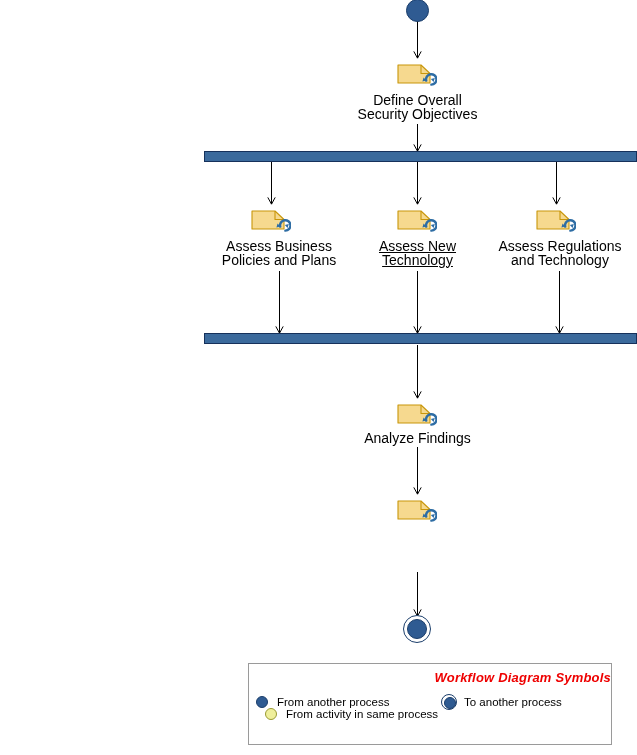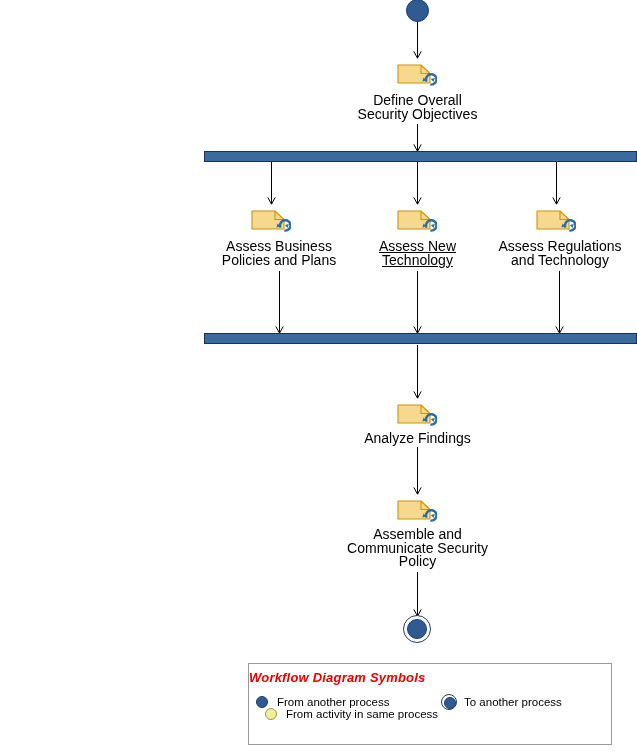--- a/index.html
+++ b/index.html
@@ -86,21 +86,21 @@
     height: 82px;
     border: 1px solid #9a9a9a;
     box-sizing: border-box;
     background: #ffffff;
   }
   #legend-title {
     position: absolute;
     left: 0;
     top: 6px;
     width: 100%;
-    text-align: left;
+    text-align: right;
     font-family: "Liberation Sans", sans-serif;
     font-size: 13px;
     font-weight: bold;
     font-style: italic;
     color: #EE0000;
     letter-spacing: 0.2px;
   }
   .legend-item {
     position: absolute;
     display: flex;
@@ -248,23 +248,20 @@
     <svg width="40" height="28" viewBox="0 0 40 28">
       <path d="M1,5 L24,5 L33,13.5 L33,23 L1,23 Z" fill="#F6D98F" stroke="#C8960A" stroke-width="1.1" stroke-linejoin="round"></path>
       <path d="M24,5 L24,13.5 L33,13.5" fill="none" stroke="#C8960A" stroke-width="1.1" stroke-linejoin="round"></path>
       <g stroke="#2E6DA4" fill="none" stroke-width="2.4">
         <path d="M29.2,20.6 a5.2,5.2 0 1,1 5.2,4.0" stroke-linecap="round"></path>
       </g>
       <path d="M26.6,17.6 l2.8,3.0 l-4.0,0.9 Z" fill="#2E6DA4"></path>
       <path d="M36.6,22.0 l-2.8,-3.0 l4.0,-0.9 Z" fill="#2E6DA4"></path>
     </svg>
   </div>
-  <div class="node-label" style="left:341px; top:528px; width:153px;">Assemble and
-Communicate Security
-Policy</div>
 
   <div class="end-node-outer" style="left:403px; top:615px; width:28px; height:28px;">
     <div class="end-node-inner" style="left:3px; top:3px; width:20px; height:20px;"></div>
   </div>
 
   <div id="legend">
 
     <div id="legend-title">Workflow Diagram Symbols</div>
 
     <div class="legend-item" style="left:5px; top:30px;">

